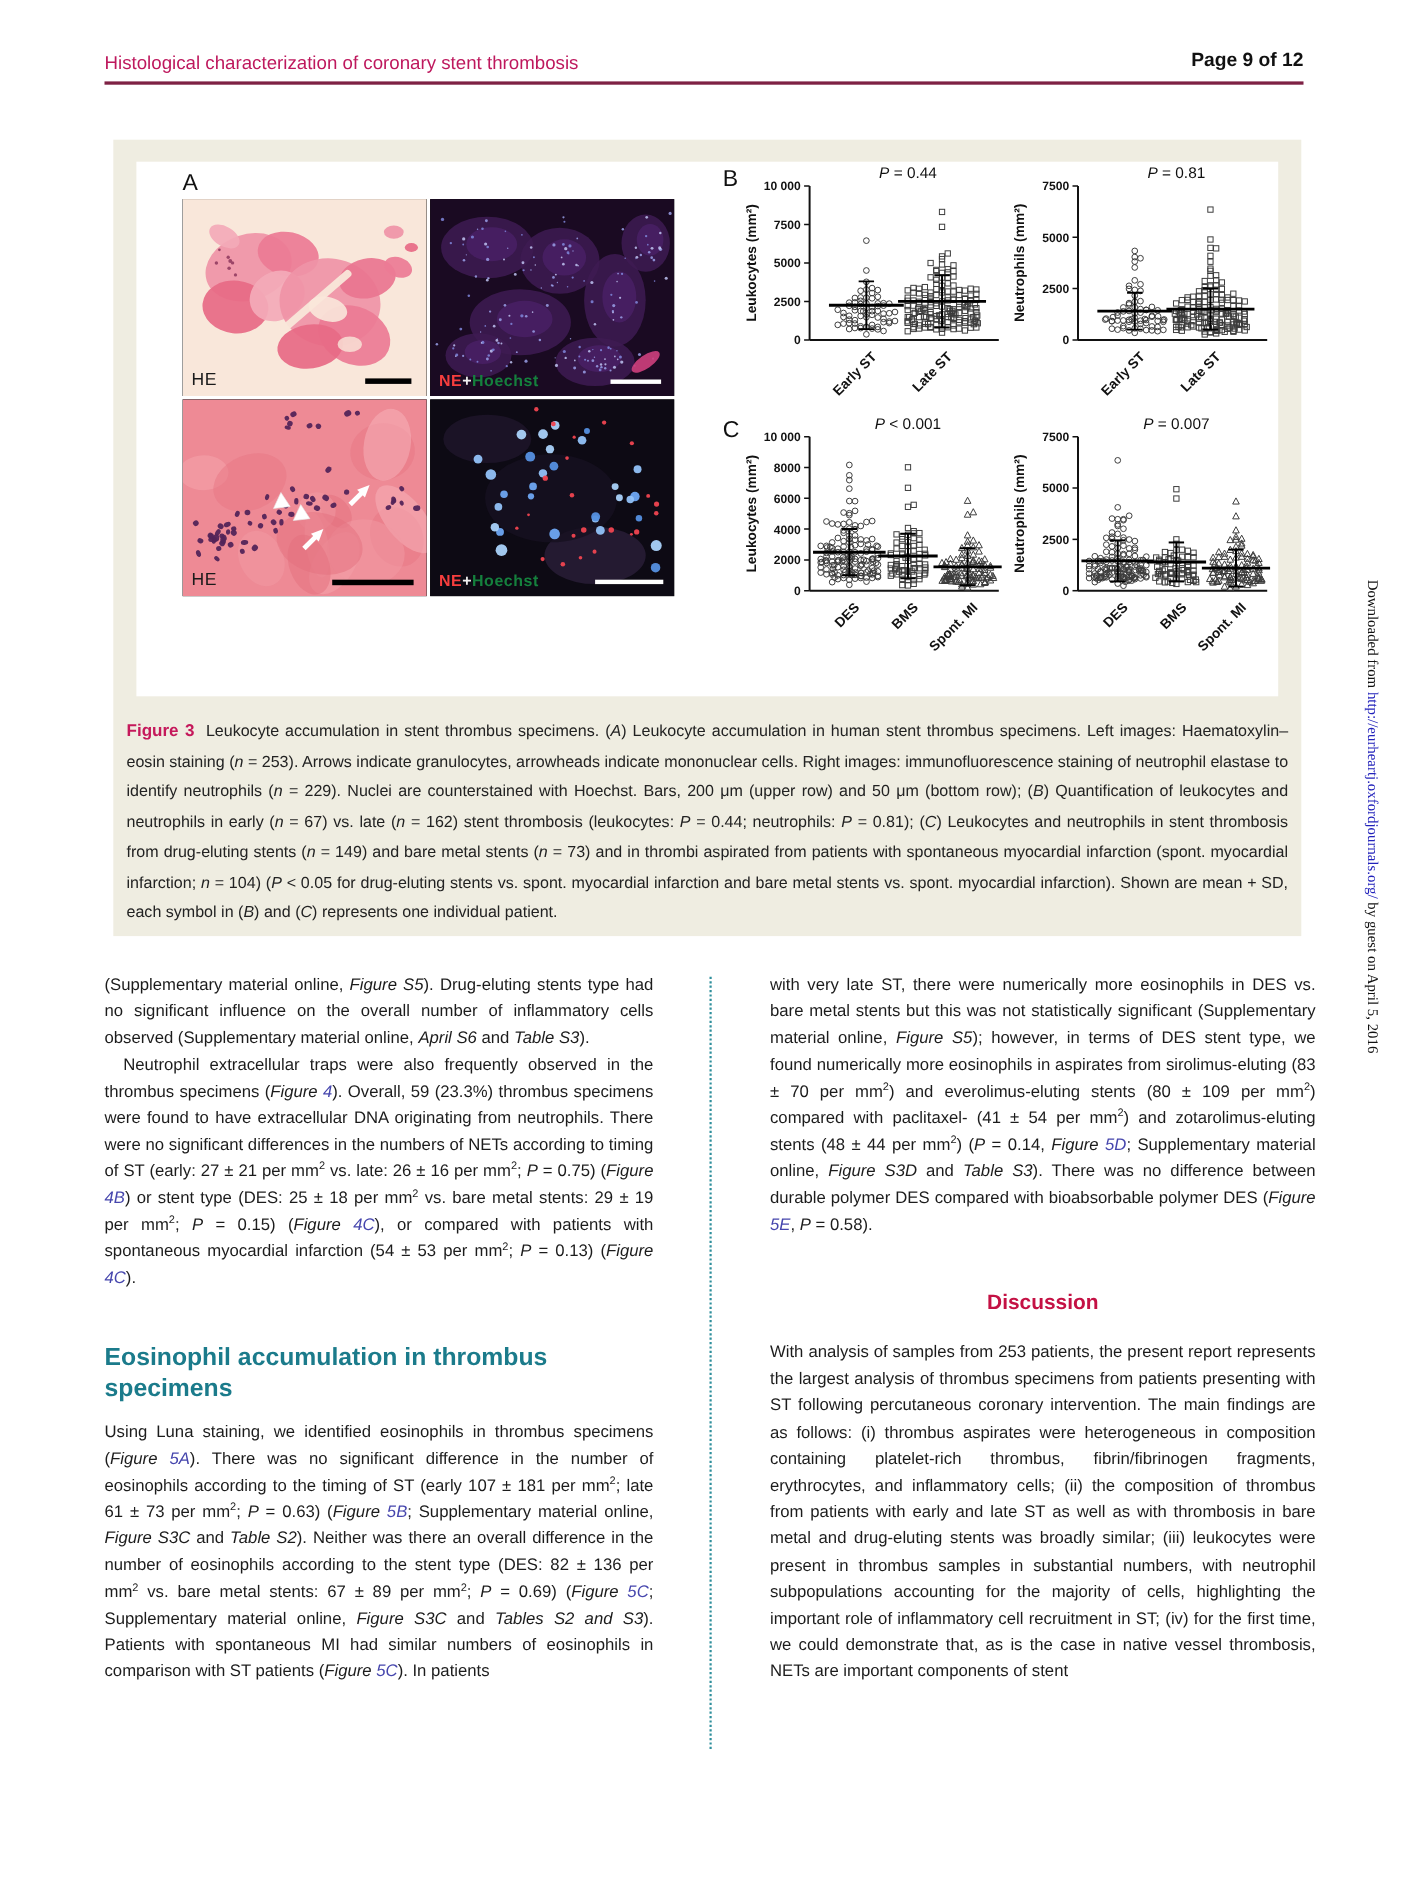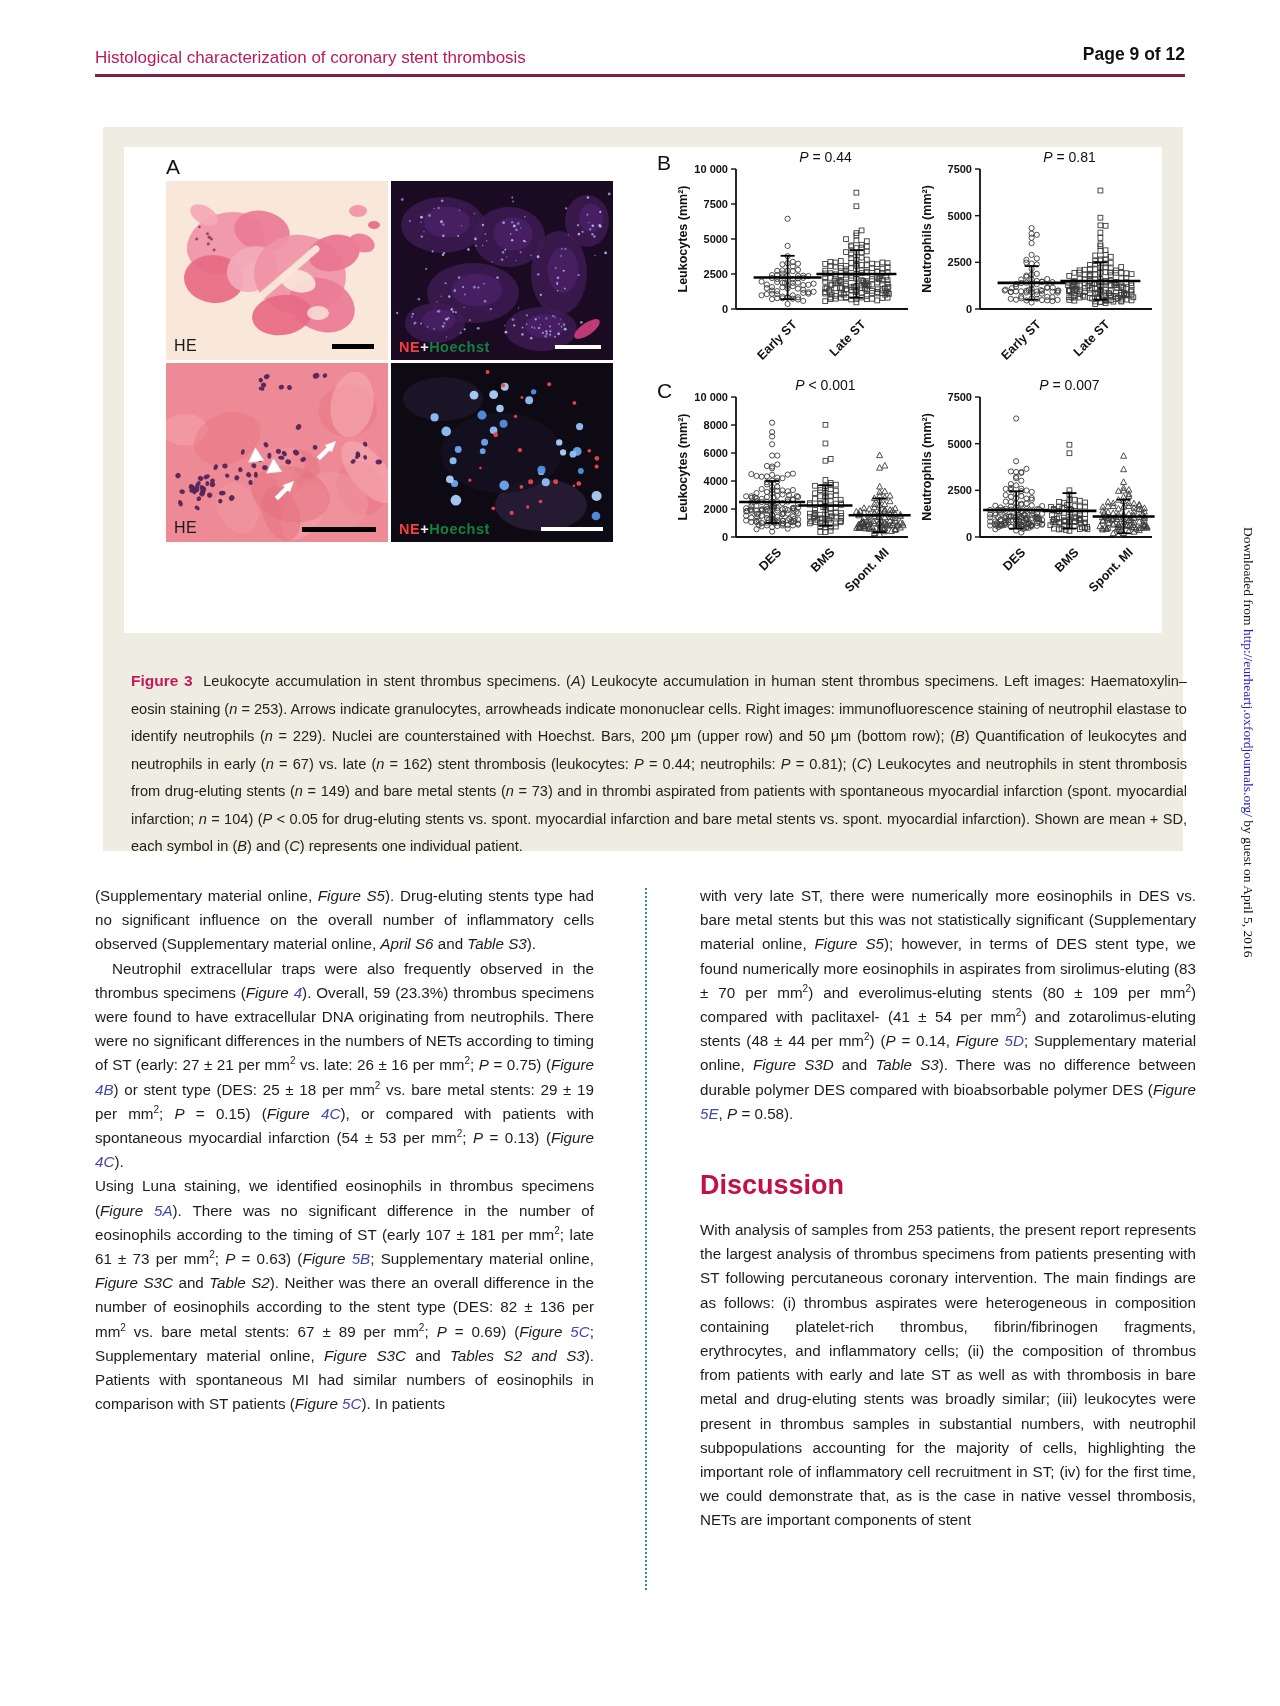--- a/index.html
+++ b/index.html
@@ -35,33 +35,33 @@
 
   .chart{position:absolute;}
   .chart svg{display:block;}
   .chart text{font-family:"Liberation Sans", sans-serif;}
   .chart-b1{left:552px;top:2px;}
   .chart-b2{left:796px;top:2px;}
   .chart-c1{left:552px;top:230px;}
   .chart-c2{left:796px;top:230px;}
 
   .figure-caption{position:absolute;left:12px;top:524px;width:1056px;font-size:14.6px;line-height:27.5px;
-                  text-align:justify;color:#222;margin:16px;}
+                  text-align:justify;color:#222;margin:0;}
   .figure-caption .figno{color:#c5195b;font-weight:bold;font-size:15.5px;padding-right:5px;}
 
   
   .col{position:absolute;top:884px;text-align:justify;font-size:15.2px;line-height:24.2px;color:#1c1c1c;}
   .col-left{left:95px;width:499px;}
   .col-right{left:700px;width:496px;}
   .col p{margin:0;}
   .col p.indent{text-indent:17px;}
   .ref{color:#4646ad;}
   sup{font-size:10px;line-height:0;}
   .teal-h{color:#1b7b8b;font-size:22.5px;line-height:28px;font-weight:bold;margin:46px 0 14px 0;text-align:left;}
-  .disc-h{color:#c41144;font-size:27px;line-height:30px;font-weight:bold;margin:44px 0 18px 0;text-align:left;}
+  .disc-h{color:#c41144;font-size:19px;line-height:30px;font-weight:bold;margin:44px 0 18px 0;text-align:center;}
 
   .divider{position:absolute;left:645px;top:888px;height:702px;width:0;border-left:2.5px dotted #2f8f9c;}
 
   .download-strip{position:absolute;left:1240px;top:527px;height:660px;writing-mode:vertical-rl;
                   font-family:"Liberation Serif", serif;font-size:13.5px;color:#111;white-space:nowrap;}
   .download-strip .url{color:#2222bb;}
 </style>
 </head>
 <body>
 
@@ -1676,20 +1676,21 @@
           </svg>
         </div>
     </div>
 
     <p class="figure-caption"><span class="figno">Figure 3</span> Leukocyte accumulation in stent thrombus specimens. (<i>A</i>) Leukocyte accumulation in human stent thrombus specimens. Left images: Haematoxylin–eosin staining (<i>n</i> = 253). Arrows indicate granulocytes, arrowheads indicate mononuclear cells. Right images: immunofluorescence staining of neutrophil elastase to identify neutrophils (<i>n</i> = 229). Nuclei are counterstained with Hoechst. Bars, 200 μm (upper row) and 50 μm (bottom row); (<i>B</i>) Quantification of leukocytes and neutrophils in early (<i>n</i> = 67) vs. late (<i>n</i> = 162) stent thrombosis (leukocytes: <i>P</i> = 0.44; neutrophils: <i>P</i> = 0.81); (<i>C</i>) Leukocytes and neutrophils in stent thrombosis from drug-eluting stents (<i>n</i> = 149) and bare metal stents (<i>n</i> = 73) and in thrombi aspirated from patients with spontaneous myocardial infarction (spont. myocardial infarction; <i>n</i> = 104) (<i>P</i> &lt; 0.05 for drug-eluting stents vs. spont. myocardial infarction and bare metal stents vs. spont. myocardial infarction). Shown are mean + SD, each symbol in (<i>B</i>) and (<i>C</i>) represents one individual patient.</p>
   </section>
 
   <div class="col col-left">
     <p>(Supplementary material online, <i>Figure S5</i>). Drug-eluting stents type had no significant influence on the overall number of inflammatory cells observed (Supplementary material online, <i>April S6</i> and <i>Table S3</i>).</p>
     <p class="indent">Neutrophil extracellular traps were also frequently observed in the thrombus specimens (<i>Figure <span class="ref">4</span></i>). Overall, 59 (23.3%) thrombus specimens were found to have extracellular DNA originating from neutrophils. There were no significant differences in the numbers of NETs according to timing of ST (early: 27 ± 21 per mm<sup>2</sup> vs. late: 26 ± 16 per mm<sup>2</sup>; <i>P</i> = 0.75) (<i>Figure <span class="ref">4B</span></i>) or stent type (DES: 25 ± 18 per mm<sup>2</sup> vs. bare metal stents: 29 ± 19 per mm<sup>2</sup>; <i>P</i> = 0.15) (<i>Figure <span class="ref">4C</span></i>), or compared with patients with spontaneous myocardial infarction (54 ± 53 per mm<sup>2</sup>; <i>P</i> = 0.13) (<i>Figure <span class="ref">4C</span></i>).</p>
+    <h2 class="teal-h">Eosinophil accumulation in thrombus specimens</h2>
     <p>Using Luna staining, we identified eosinophils in thrombus specimens (<i>Figure <span class="ref">5A</span></i>). There was no significant difference in the number of eosinophils according to the timing of ST (early 107 ± 181 per mm<sup>2</sup>; late 61 ± 73 per mm<sup>2</sup>; <i>P</i> = 0.63) (<i>Figure <span class="ref">5B</span></i>; Supplementary material online, <i>Figure S3C</i> and <i>Table S2</i>). Neither was there an overall difference in the number of eosinophils according to the stent type (DES: 82 ± 136 per mm<sup>2</sup> vs. bare metal stents: 67 ± 89 per mm<sup>2</sup>; <i>P</i> = 0.69) (<i>Figure <span class="ref">5C</span></i>; Supplementary material online, <i>Figure S3C</i> and <i>Tables S2 and S3</i>). Patients with spontaneous MI had similar numbers of eosinophils in comparison with ST patients (<i>Figure <span class="ref">5C</span></i>). In patients</p>
   </div>
 
   <div class="divider"></div>
 
   <div class="col col-right">
     <p>with very late ST, there were numerically more eosinophils in DES vs. bare metal stents but this was not statistically significant (Supplementary material online, <i>Figure S5</i>); however, in terms of DES stent type, we found numerically more eosinophils in aspirates from sirolimus-eluting (83 ± 70 per mm<sup>2</sup>) and everolimus-eluting stents (80 ± 109 per mm<sup>2</sup>) compared with paclitaxel- (41 ± 54 per mm<sup>2</sup>) and zotarolimus-eluting stents (48 ± 44 per mm<sup>2</sup>) (<i>P</i> = 0.14, <i>Figure <span class="ref">5D</span></i>; Supplementary material online, <i>Figure S3D</i> and <i>Table S3</i>). There was no difference between durable polymer DES compared with bioabsorbable polymer DES (<i>Figure <span class="ref">5E</span></i>, <i>P</i> = 0.58).</p>
     <h2 class="disc-h">Discussion</h2>
     <p>With analysis of samples from 253 patients, the present report represents the largest analysis of thrombus specimens from patients presenting with ST following percutaneous coronary intervention. The main findings are as follows: (i) thrombus aspirates were heterogeneous in composition containing platelet-rich thrombus, fibrin/fibrinogen fragments, erythrocytes, and inflammatory cells; (ii) the composition of thrombus from patients with early and late ST as well as with thrombosis in bare metal and drug-eluting stents was broadly similar; (iii) leukocytes were present in thrombus samples in substantial numbers, with neutrophil subpopulations accounting for the majority of cells, highlighting the important role of inflammatory cell recruitment in ST; (iv) for the first time, we could demonstrate that, as is the case in native vessel thrombosis, NETs are important components of stent</p>
   </div>

